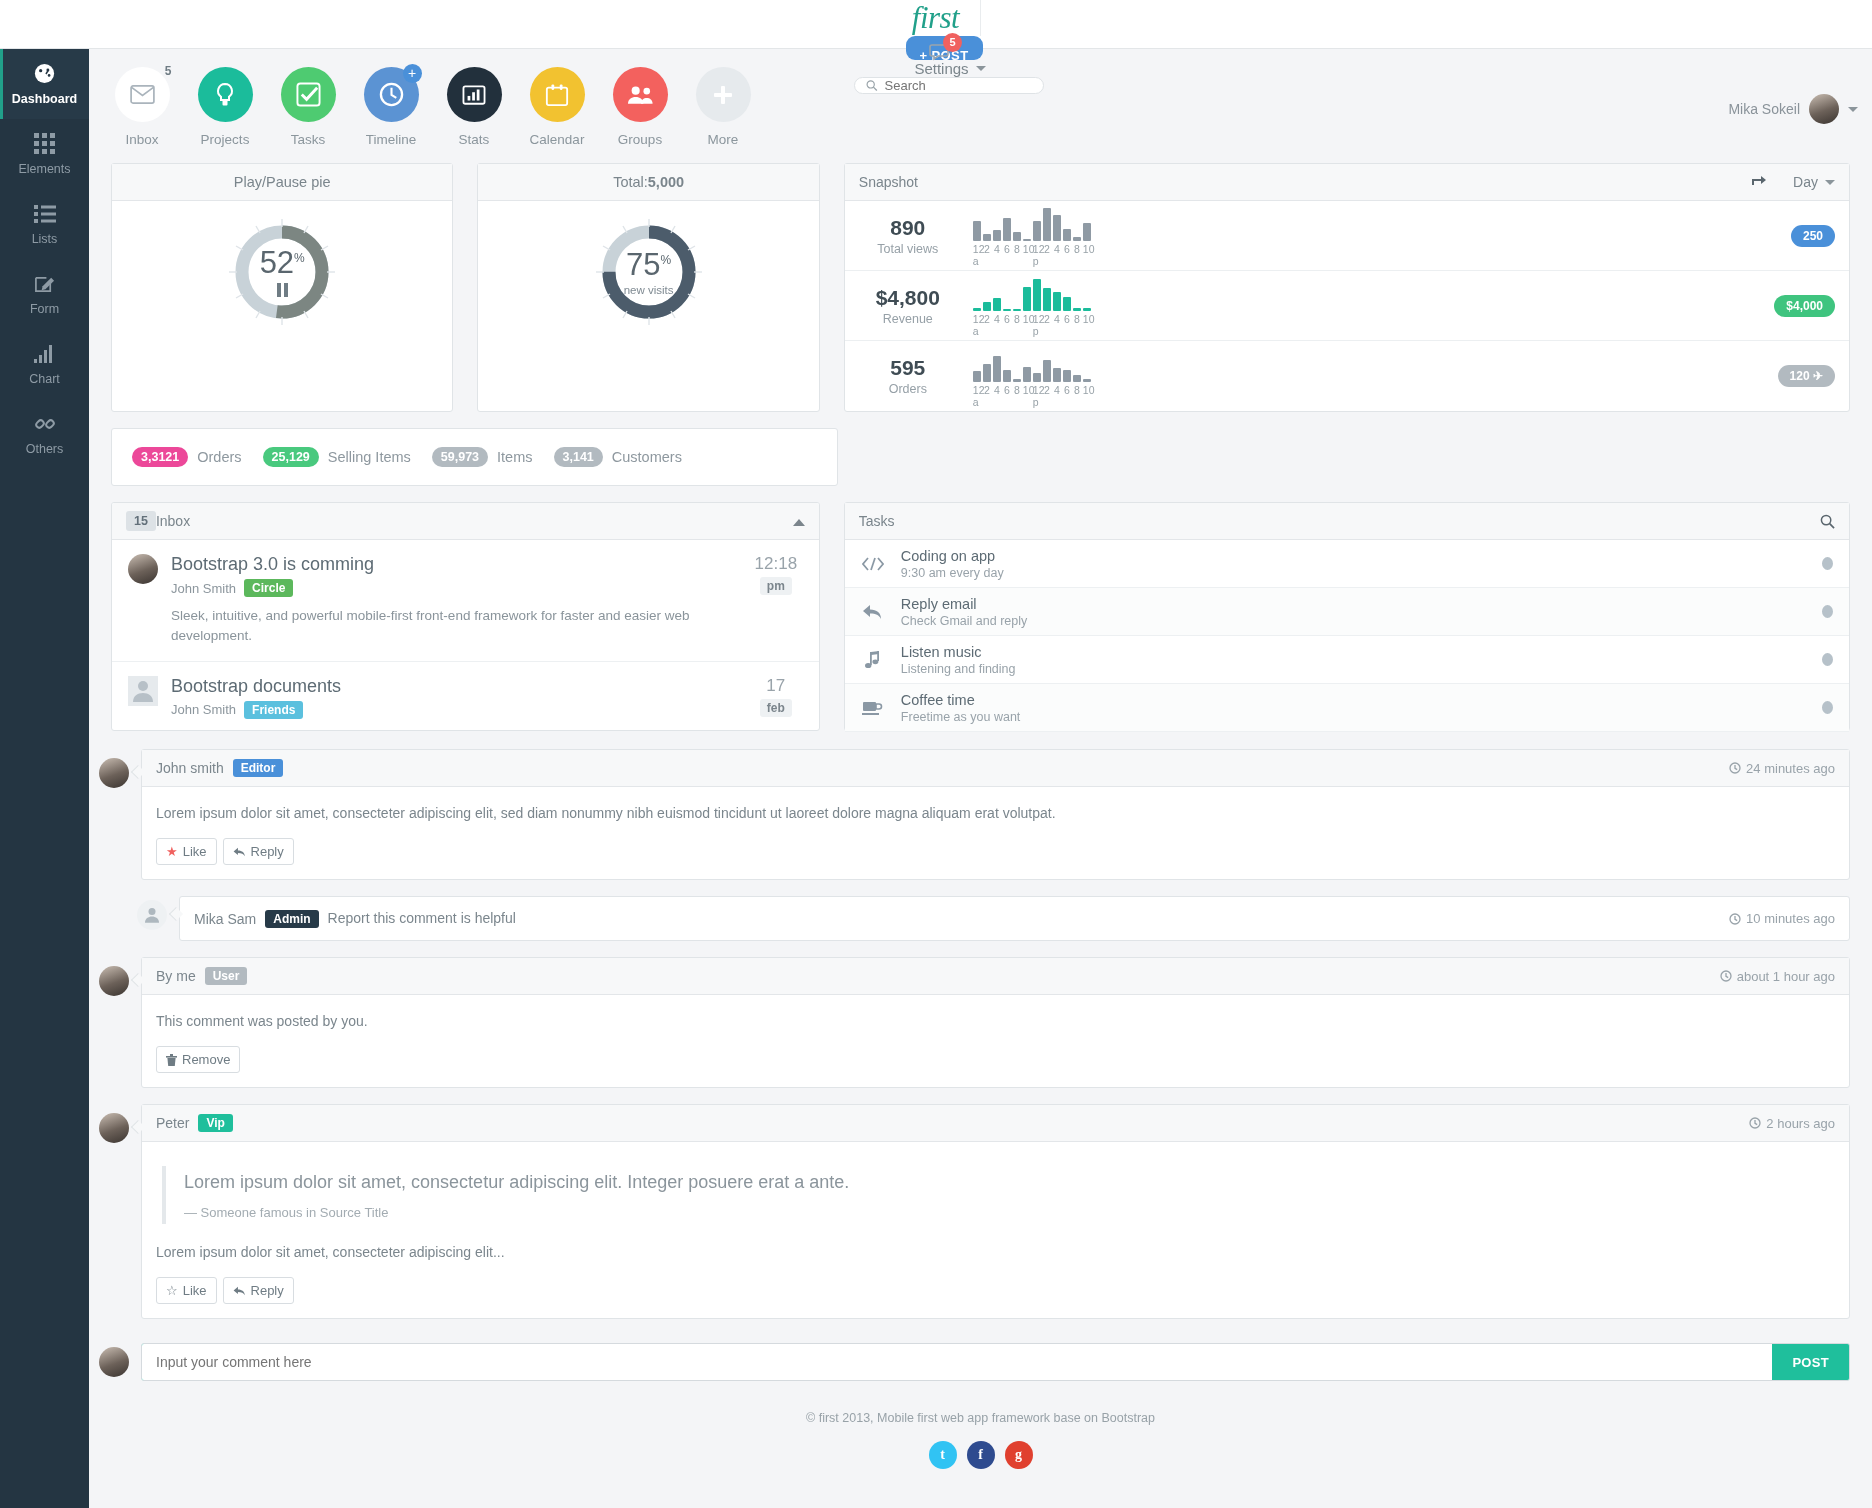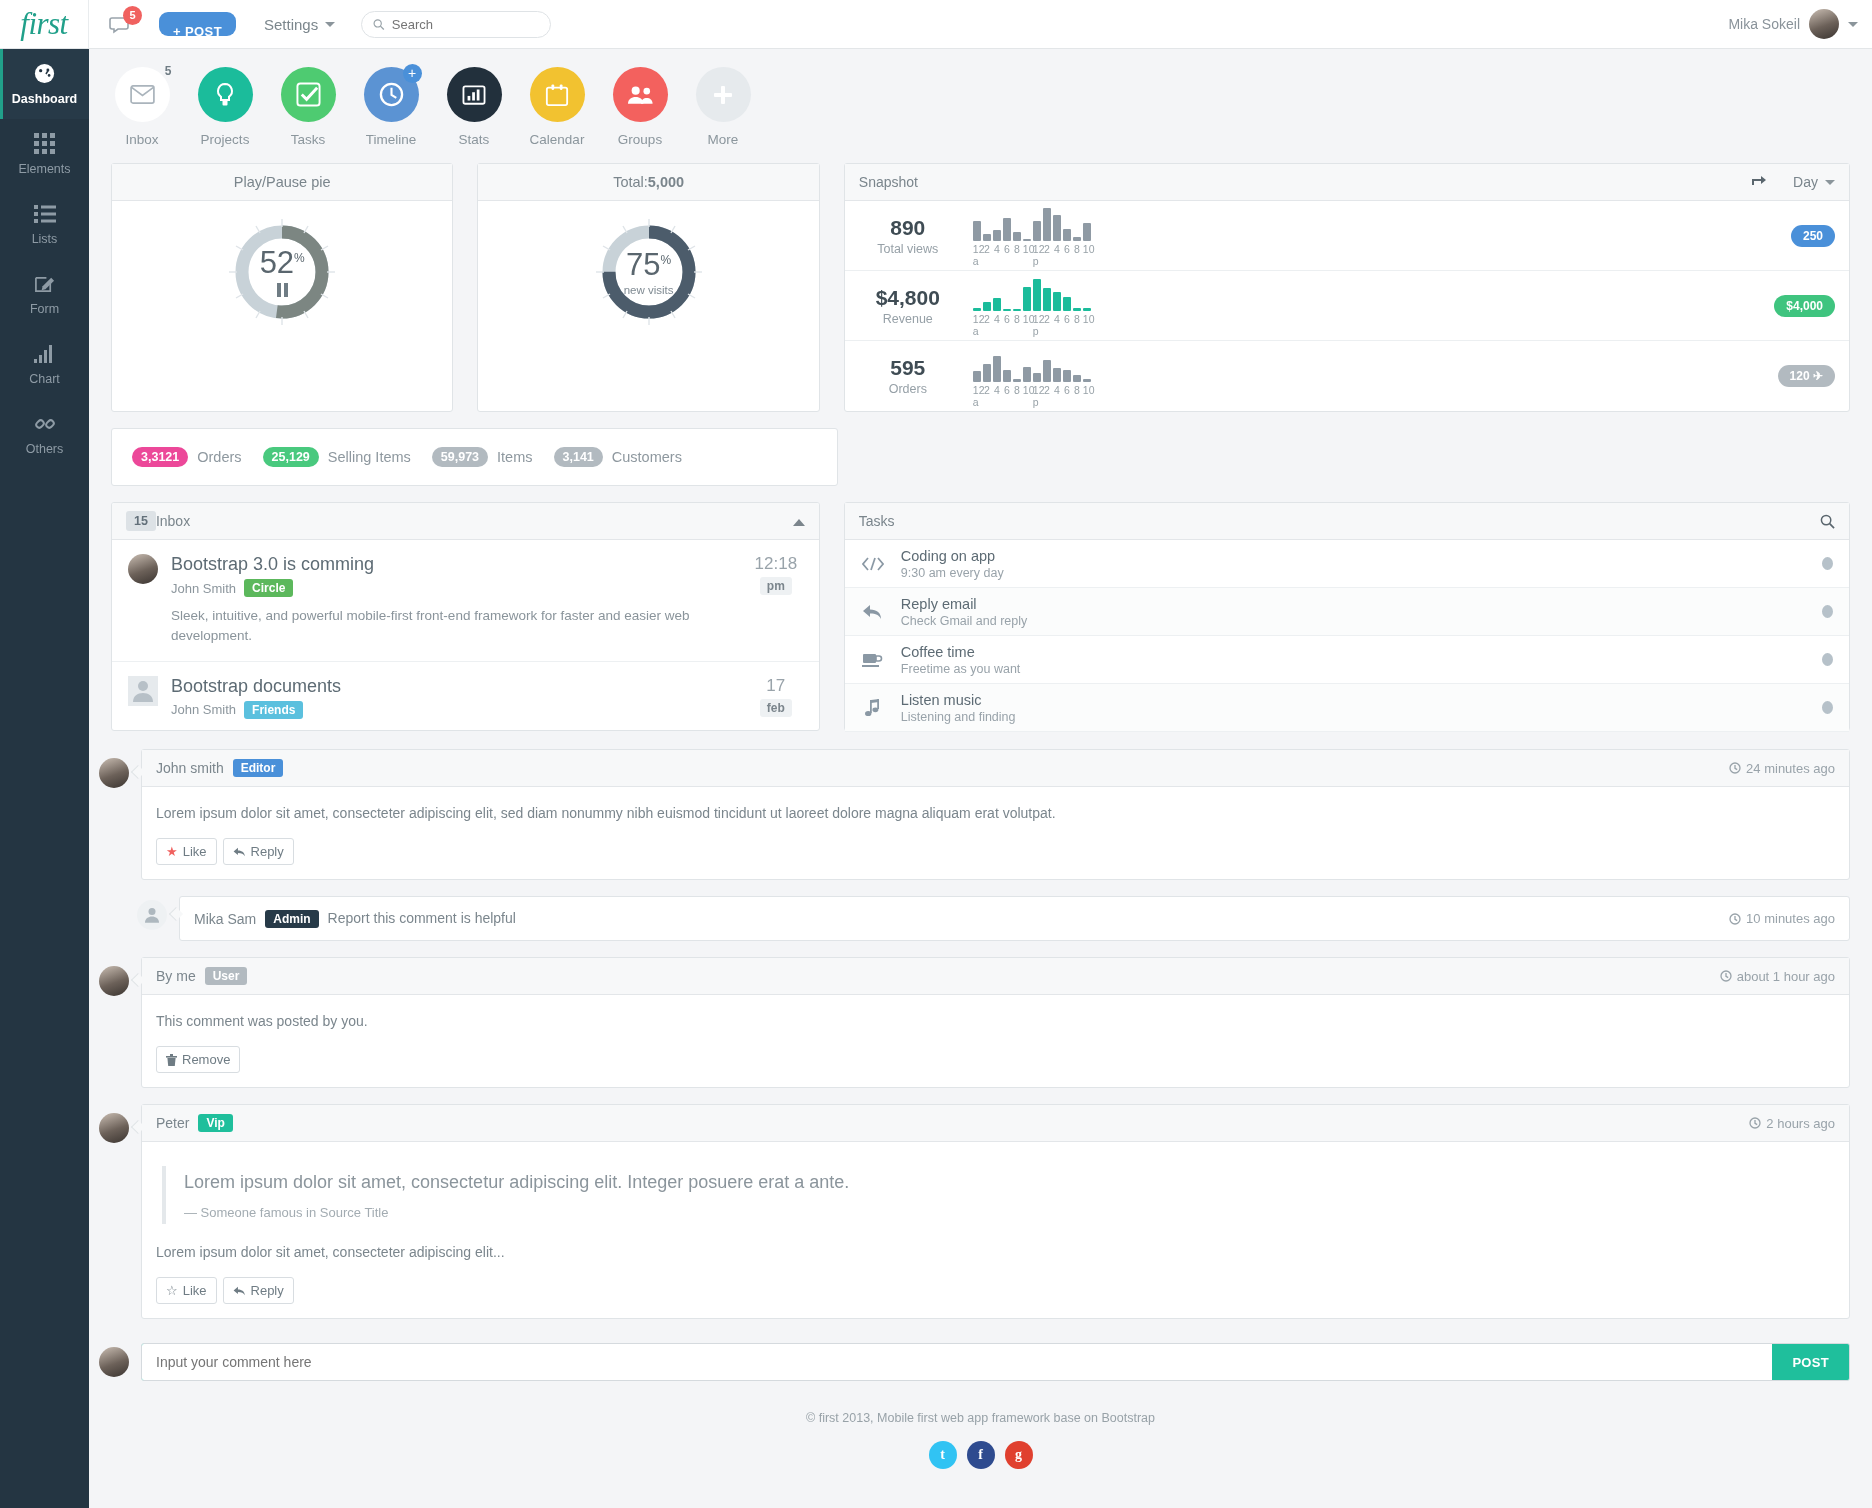--- a/index.html
+++ b/index.html
@@ -8,21 +8,21 @@
     font-family: "Liberation Sans", sans-serif;
     background: #f4f5f7;
     color: #6f7c84;
     font-size: 15px;
     overflow: hidden;
   }
   
   .topbar {
     position: absolute; top: 0; left: 0; right: 0; height: 49px;
     background: #ffffff; border-bottom: 1px solid #e3e6e8;
-    display: flex; align-items: center; z-index: 40;
+    display: flex; align-items: center; z-index: 40; flex-direction: column;
   }
   .brand {
     width: 89px; height: 48px; display: flex; align-items: center; justify-content: center;
     border-right: 1px solid #e9ecee;
     font-family: "Liberation Serif", serif; font-style: italic;
     font-size: 31px; color: #21a08a; letter-spacing: -0.5px;
   }
   .chat-bubble { position: relative; margin-left: 20px; width: 34px; height: 30px; }
   .chat-bubble svg { position: absolute; left: 0; top: 6px; }
   .chat-count {
@@ -726,50 +726,50 @@
         </span>
         <span>
           <div class="task-t">Reply email</div>
           <div class="task-s">Check Gmail and reply</div>
         </span>
         <span class="task-dot"></span>
       </div>
 
       <div class="task">
         <span class="task-ic">
-          <svg width="21" height="16" viewBox="0 0 21 16">
-              <g fill="#8a98a4">
-                <rect x="1" y="2" width="13" height="9" rx="1"></rect>
-                <path d="M14 4h3a2.5 2.5 0 0 1 0 5h-3z" fill="none" stroke="#8a98a4" stroke-width="1.6"></path>
-                <rect x="0" y="13" width="17" height="2"></rect>
-              </g>
-            </svg>
-        </span>
-        <span>
-          <div class="task-t">Coffee time</div>
-          <div class="task-s">Freetime as you want</div>
-        </span>
-        <span class="task-dot"></span>
-      </div>
-
-      <div class="task">
-        <span class="task-ic">
           <svg width="15" height="18" viewBox="0 0 15 18">
               <g fill="#8a98a4">
                 <path d="M6 1l8-1v3L6 4z"></path>
                 <rect x="5" y="1" width="1.8" height="13"></rect>
                 <rect x="12.2" y="0" width="1.8" height="10"></rect>
                 <ellipse cx="3.2" cy="14.5" rx="3.2" ry="2.6"></ellipse>
                 <ellipse cx="10.4" cy="10.8" rx="3" ry="2.4"></ellipse>
               </g>
             </svg>
         </span>
         <span>
           <div class="task-t">Listen music</div>
           <div class="task-s">Listening and finding</div>
+        </span>
+        <span class="task-dot"></span>
+      </div>
+
+      <div class="task">
+        <span class="task-ic">
+          <svg width="21" height="16" viewBox="0 0 21 16">
+              <g fill="#8a98a4">
+                <rect x="1" y="2" width="13" height="9" rx="1"></rect>
+                <path d="M14 4h3a2.5 2.5 0 0 1 0 5h-3z" fill="none" stroke="#8a98a4" stroke-width="1.6"></path>
+                <rect x="0" y="13" width="17" height="2"></rect>
+              </g>
+            </svg>
+        </span>
+        <span>
+          <div class="task-t">Coffee time</div>
+          <div class="task-s">Freetime as you want</div>
         </span>
         <span class="task-dot"></span>
       </div>
     </div>
   </div>
 
   <div class="comments">
 
     <div class="crow">
       <span class="crow-av"></span>

